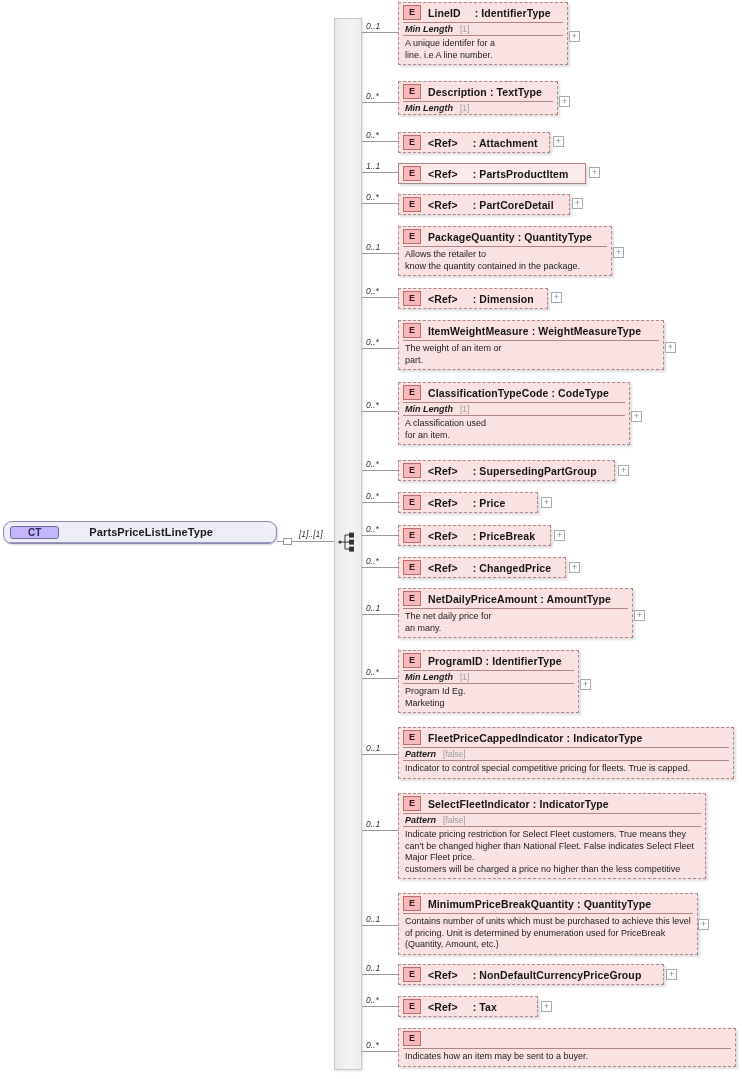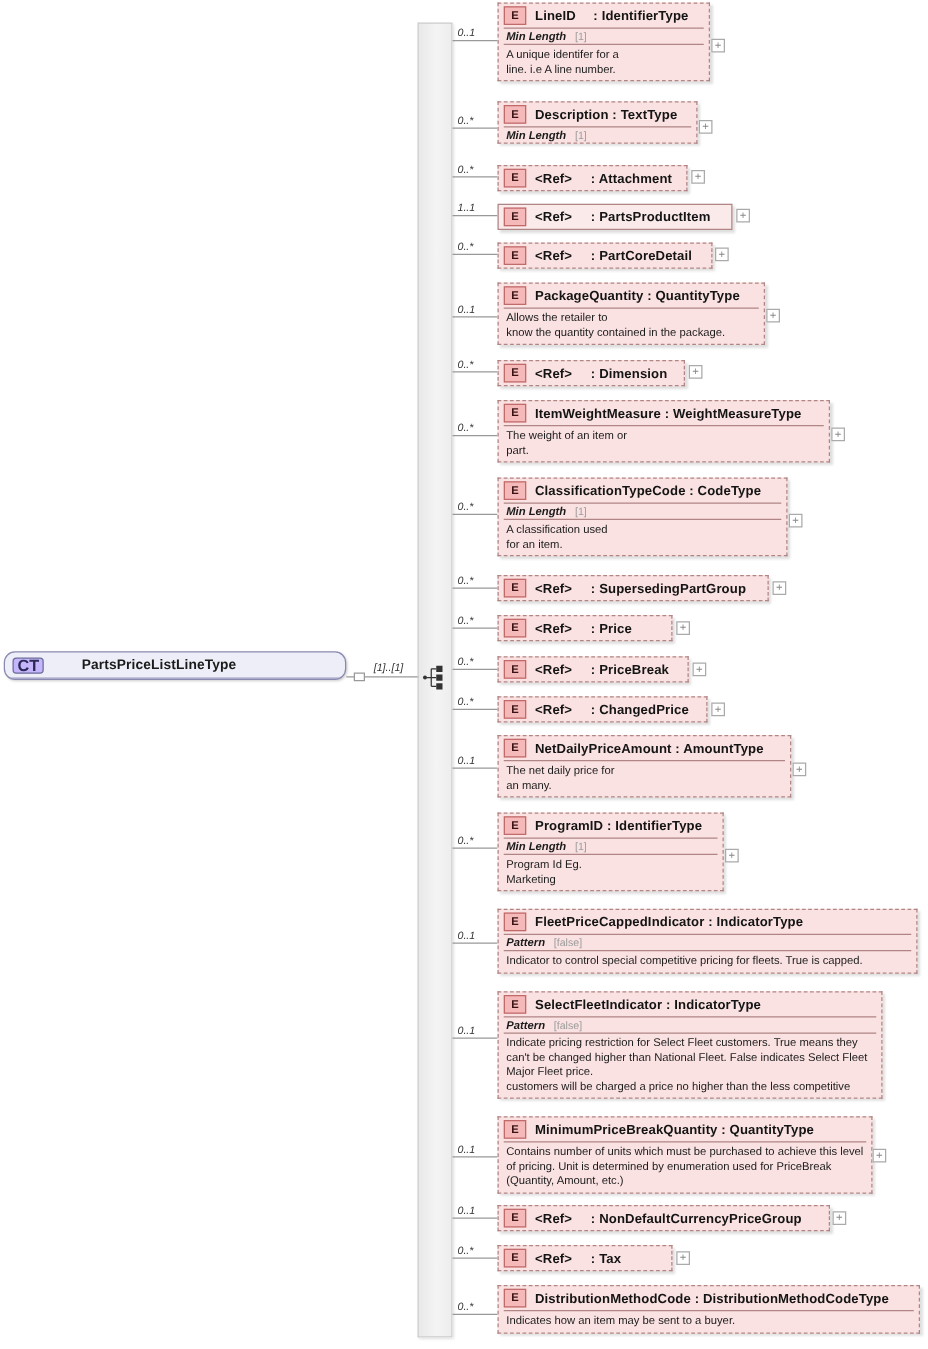--- a/index.html
+++ b/index.html
@@ -32,25 +32,25 @@
     align-items: center;
     padding: 3px 6px 3px 6px;
     height: 20px;
     box-sizing: border-box;
   }
   .ct-badge {
     display: inline-block;
     border: 1px solid #6b6b99;
     border-radius: 3px;
     background: #c4b5fd;
-    font-size: 13px;
+    font-size: 10px;
     font-weight: bold;
     color: #2a2a55;
     line-height: 11px;
-    padding: 0 3px;
+    padding: 0 17px;
     margin-right: 6px;
     font-family: "Liberation Sans", sans-serif;
   }
   #ct-title {
     font-size: 11px;
     font-weight: bold;
     color: #1a1a1a;
     letter-spacing: 0.1px;
     white-space: nowrap;
     padding-left: 24px;
@@ -485,19 +485,18 @@
     <span class="el-name"><span>&lt;Ref&gt;</span><span class="sp" style="width:15px"></span>: <span>Tax</span></span>
   </div>
 </div>
 <div class="plus" style="left:541px; top:1001px;">+</div>
 
 <div class="hline" style="left:362px; top:1051px; width:36px;"></div>
 <div class="occ" style="left:366px; top:1040px;">0..*</div>
 <div class="el" style="left:398px; top:1028px; width:338px;">
   <div class="el-head">
     <span class="e-badge">E</span>
-    <span class="el-name"><span>DistributionMethodCode</span> : <span>DistributionMethodCodeType</span></span>
   </div>
   <div class="el-sep"></div>
   <div class="doc">
       <div>Indicates how an item may be sent to a buyer.</div>
     </div>
 </div>
 
 </body></html>

